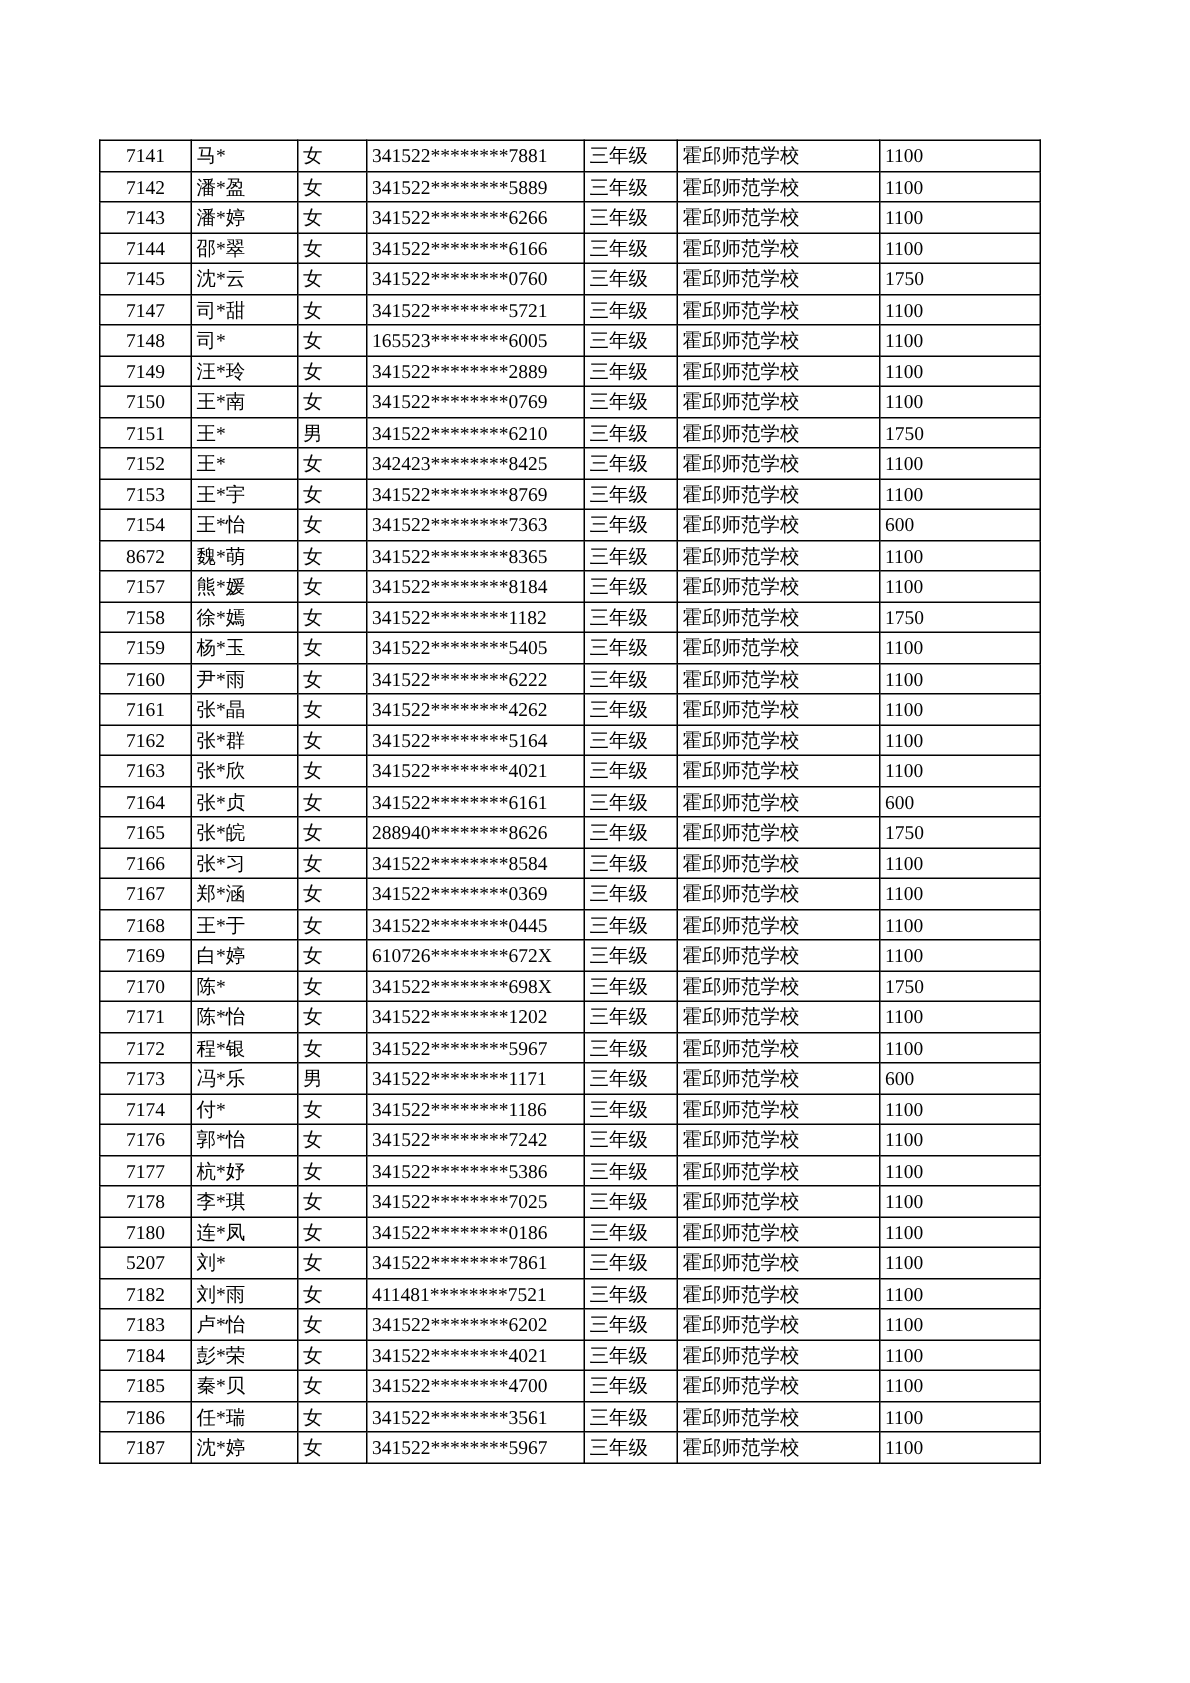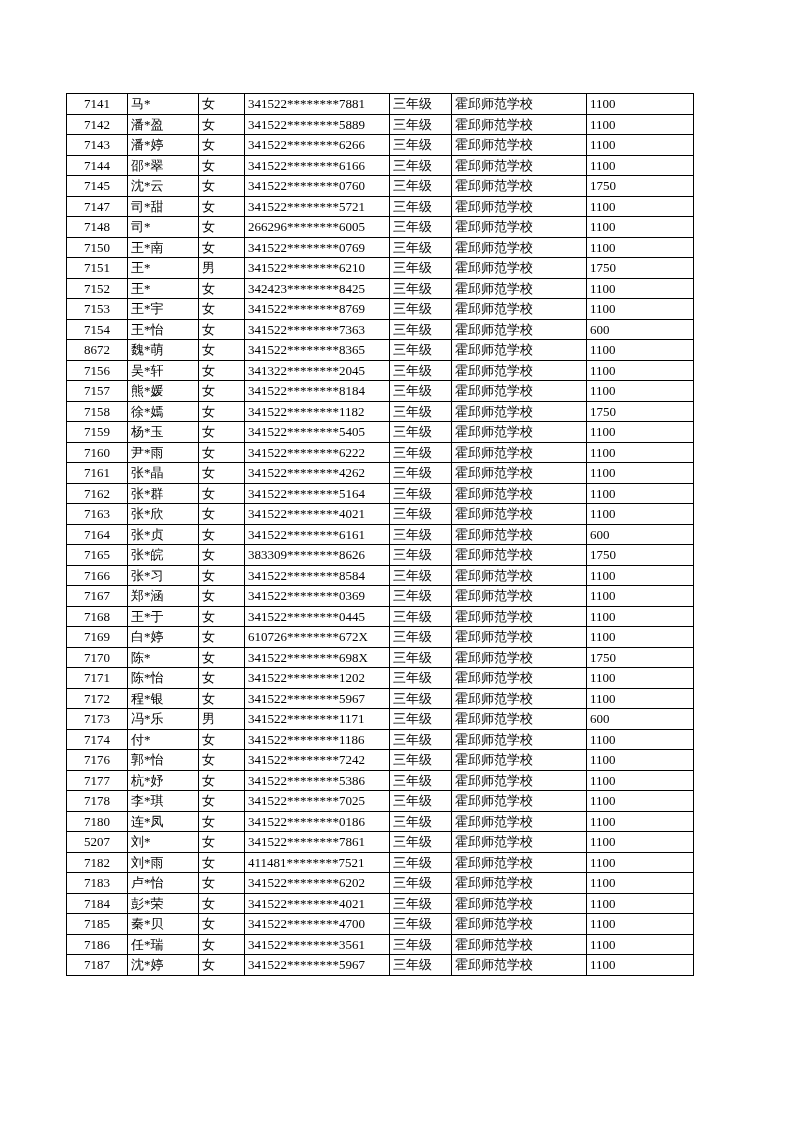--- a/index.html
+++ b/index.html
@@ -114,21 +114,30 @@
           <td class="c-gender">女</td>
           <td class="c-id-number">341522********5721</td>
           <td class="c-grade">三年级</td>
           <td class="c-school">霍邱师范学校</td>
           <td class="c-amount">1100</td>
         </tr>
         <tr>
           <td class="c-serial">7148</td>
           <td class="c-name">司*</td>
           <td class="c-gender">女</td>
-          <td class="c-id-number">266296********6005</td>
+          <td class="c-id-number">165523********6005</td>
+          <td class="c-grade">三年级</td>
+          <td class="c-school">霍邱师范学校</td>
+          <td class="c-amount">1100</td>
+        </tr>
+        <tr>
+          <td class="c-serial">7149</td>
+          <td class="c-name">汪*玲</td>
+          <td class="c-gender">女</td>
+          <td class="c-id-number">341522********2889</td>
           <td class="c-grade">三年级</td>
           <td class="c-school">霍邱师范学校</td>
           <td class="c-amount">1100</td>
         </tr>
         <tr>
           <td class="c-serial">7150</td>
           <td class="c-name">王*南</td>
           <td class="c-gender">女</td>
           <td class="c-id-number">341522********0769</td>
           <td class="c-grade">三年级</td>
@@ -174,29 +183,20 @@
         <tr>
           <td class="c-serial">8672</td>
           <td class="c-name">魏*萌</td>
           <td class="c-gender">女</td>
           <td class="c-id-number">341522********8365</td>
           <td class="c-grade">三年级</td>
           <td class="c-school">霍邱师范学校</td>
           <td class="c-amount">1100</td>
         </tr>
         <tr>
-          <td class="c-serial">7156</td>
-          <td class="c-name">吴*轩</td>
-          <td class="c-gender">女</td>
-          <td class="c-id-number">341322********2045</td>
-          <td class="c-grade">三年级</td>
-          <td class="c-school">霍邱师范学校</td>
-          <td class="c-amount">1100</td>
-        </tr>
-        <tr>
           <td class="c-serial">7157</td>
           <td class="c-name">熊*媛</td>
           <td class="c-gender">女</td>
           <td class="c-id-number">341522********8184</td>
           <td class="c-grade">三年级</td>
           <td class="c-school">霍邱师范学校</td>
           <td class="c-amount">1100</td>
         </tr>
         <tr>
           <td class="c-serial">7158</td>
@@ -258,21 +258,21 @@
           <td class="c-gender">女</td>
           <td class="c-id-number">341522********6161</td>
           <td class="c-grade">三年级</td>
           <td class="c-school">霍邱师范学校</td>
           <td class="c-amount">600</td>
         </tr>
         <tr>
           <td class="c-serial">7165</td>
           <td class="c-name">张*皖</td>
           <td class="c-gender">女</td>
-          <td class="c-id-number">383309********8626</td>
+          <td class="c-id-number">288940********8626</td>
           <td class="c-grade">三年级</td>
           <td class="c-school">霍邱师范学校</td>
           <td class="c-amount">1750</td>
         </tr>
         <tr>
           <td class="c-serial">7166</td>
           <td class="c-name">张*习</td>
           <td class="c-gender">女</td>
           <td class="c-id-number">341522********8584</td>
           <td class="c-grade">三年级</td>

